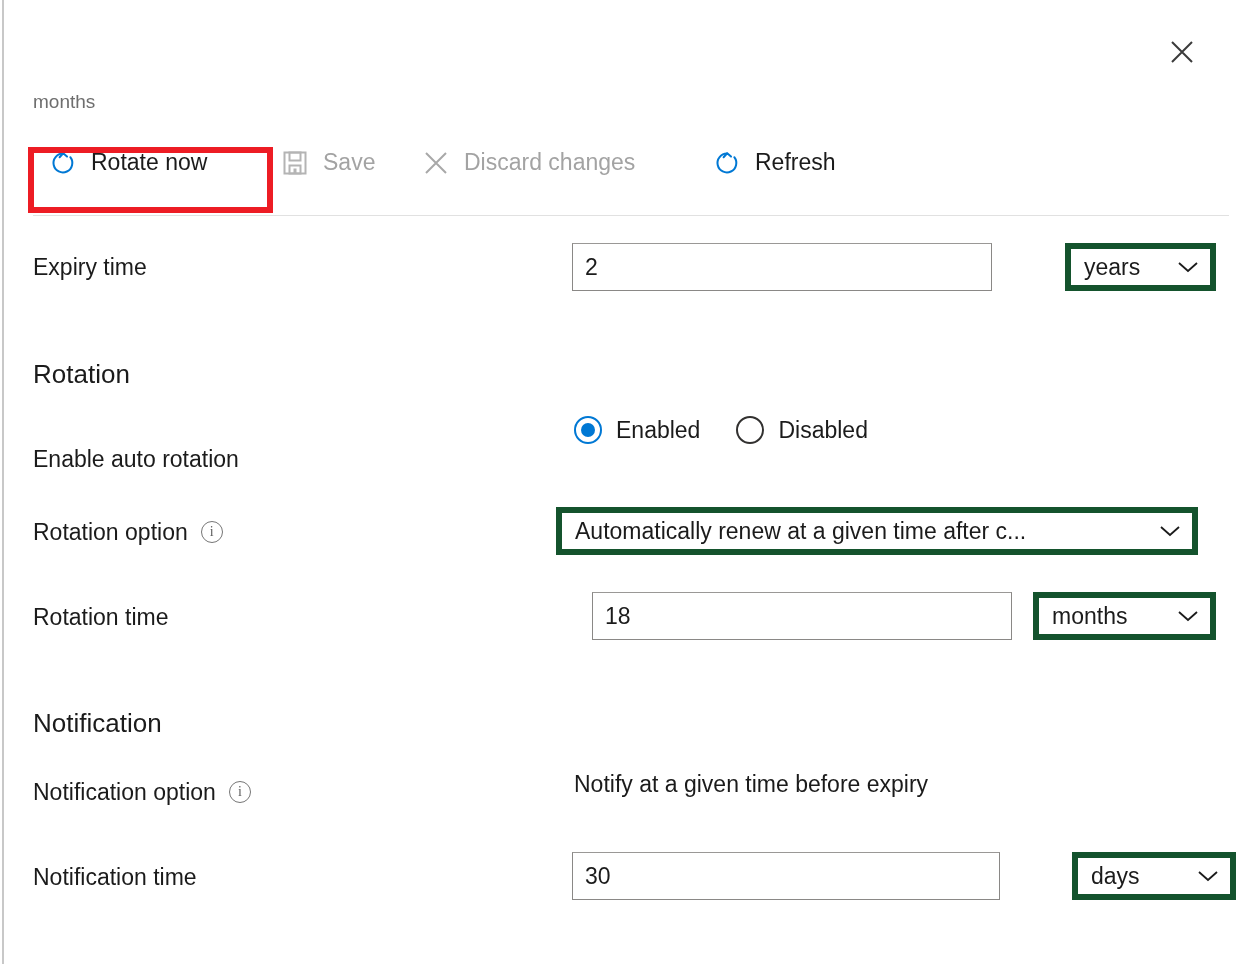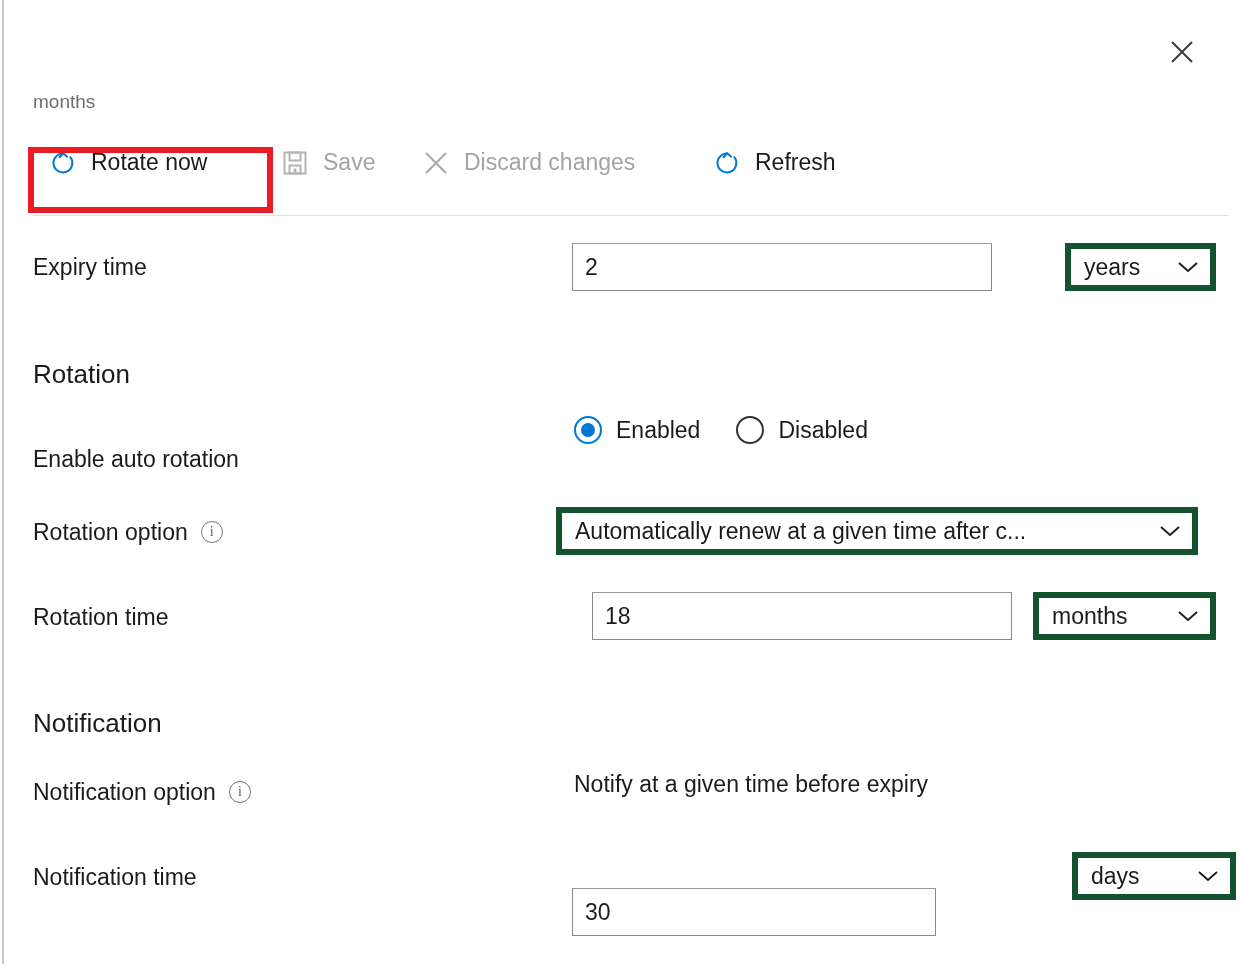--- a/index.html
+++ b/index.html
@@ -357,21 +357,21 @@
 
   <div class="row-label" style="left:33px; top:778px;">
     <span>Notification option</span>
     <span class="info-icon">i</span>
   </div>
 
   <div class="static-value" style="left:574px; top:770px;">Notify at a given time before expiry</div>
 
   <div class="row-label" style="left:33px; top:863px;">Notification time</div>
 
-  <input class="text-field" style="left: 572px; top: 852px; width: 364px; margin-top: 36px;" value="30">
+  <input class="text-field" style="left: 572px; top: 852px; width: 428px;" value="30">
 
   <div class="select-box" style="left:1072px; top:852px; width:164px;">
     <span class="sel-val">days</span>
     <span class="chev">
       <svg width="22" height="14" viewBox="0 0 22 14" aria-hidden="true">
         <path d="M2 3 L11 11 L20 3" stroke="#1b1b1b" stroke-width="1.8" fill="none"></path>
       </svg>
     </span>
   </div>
 

